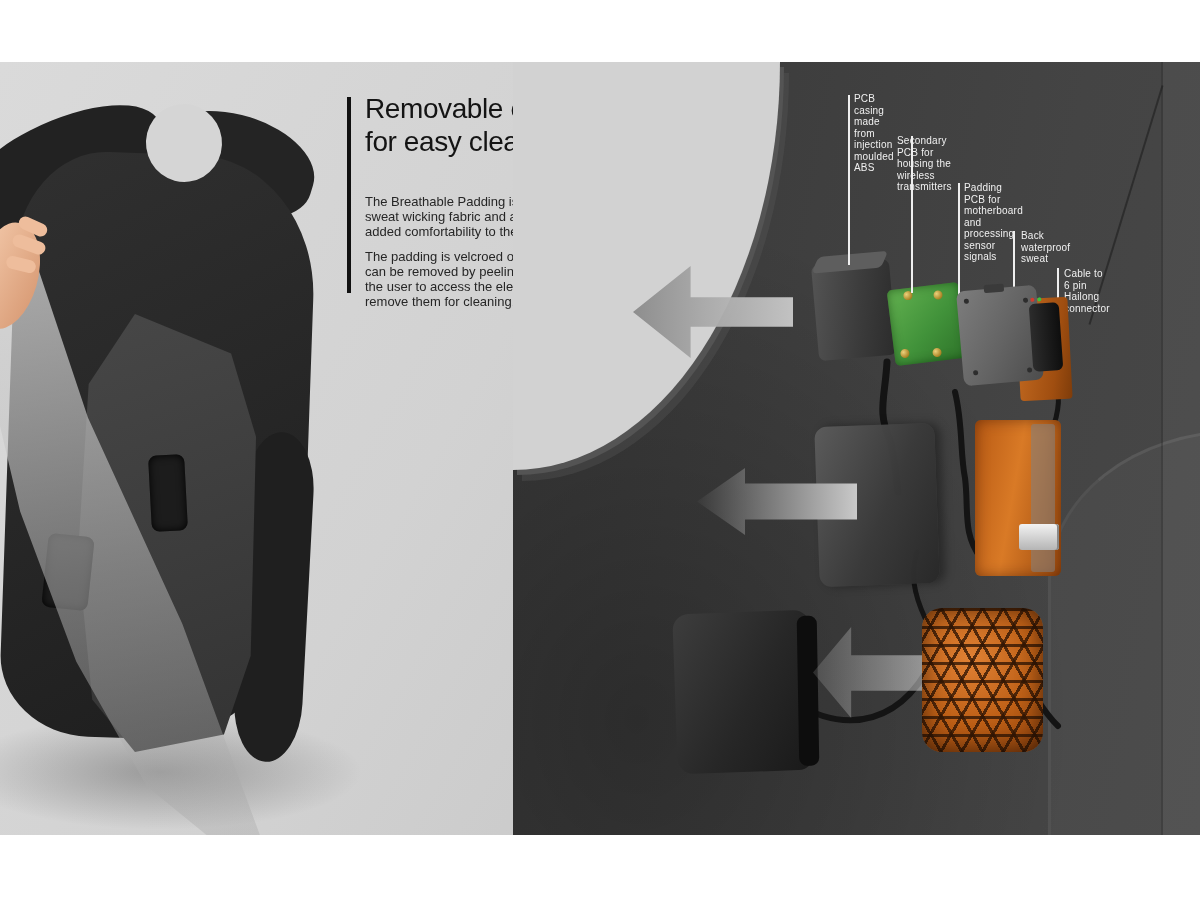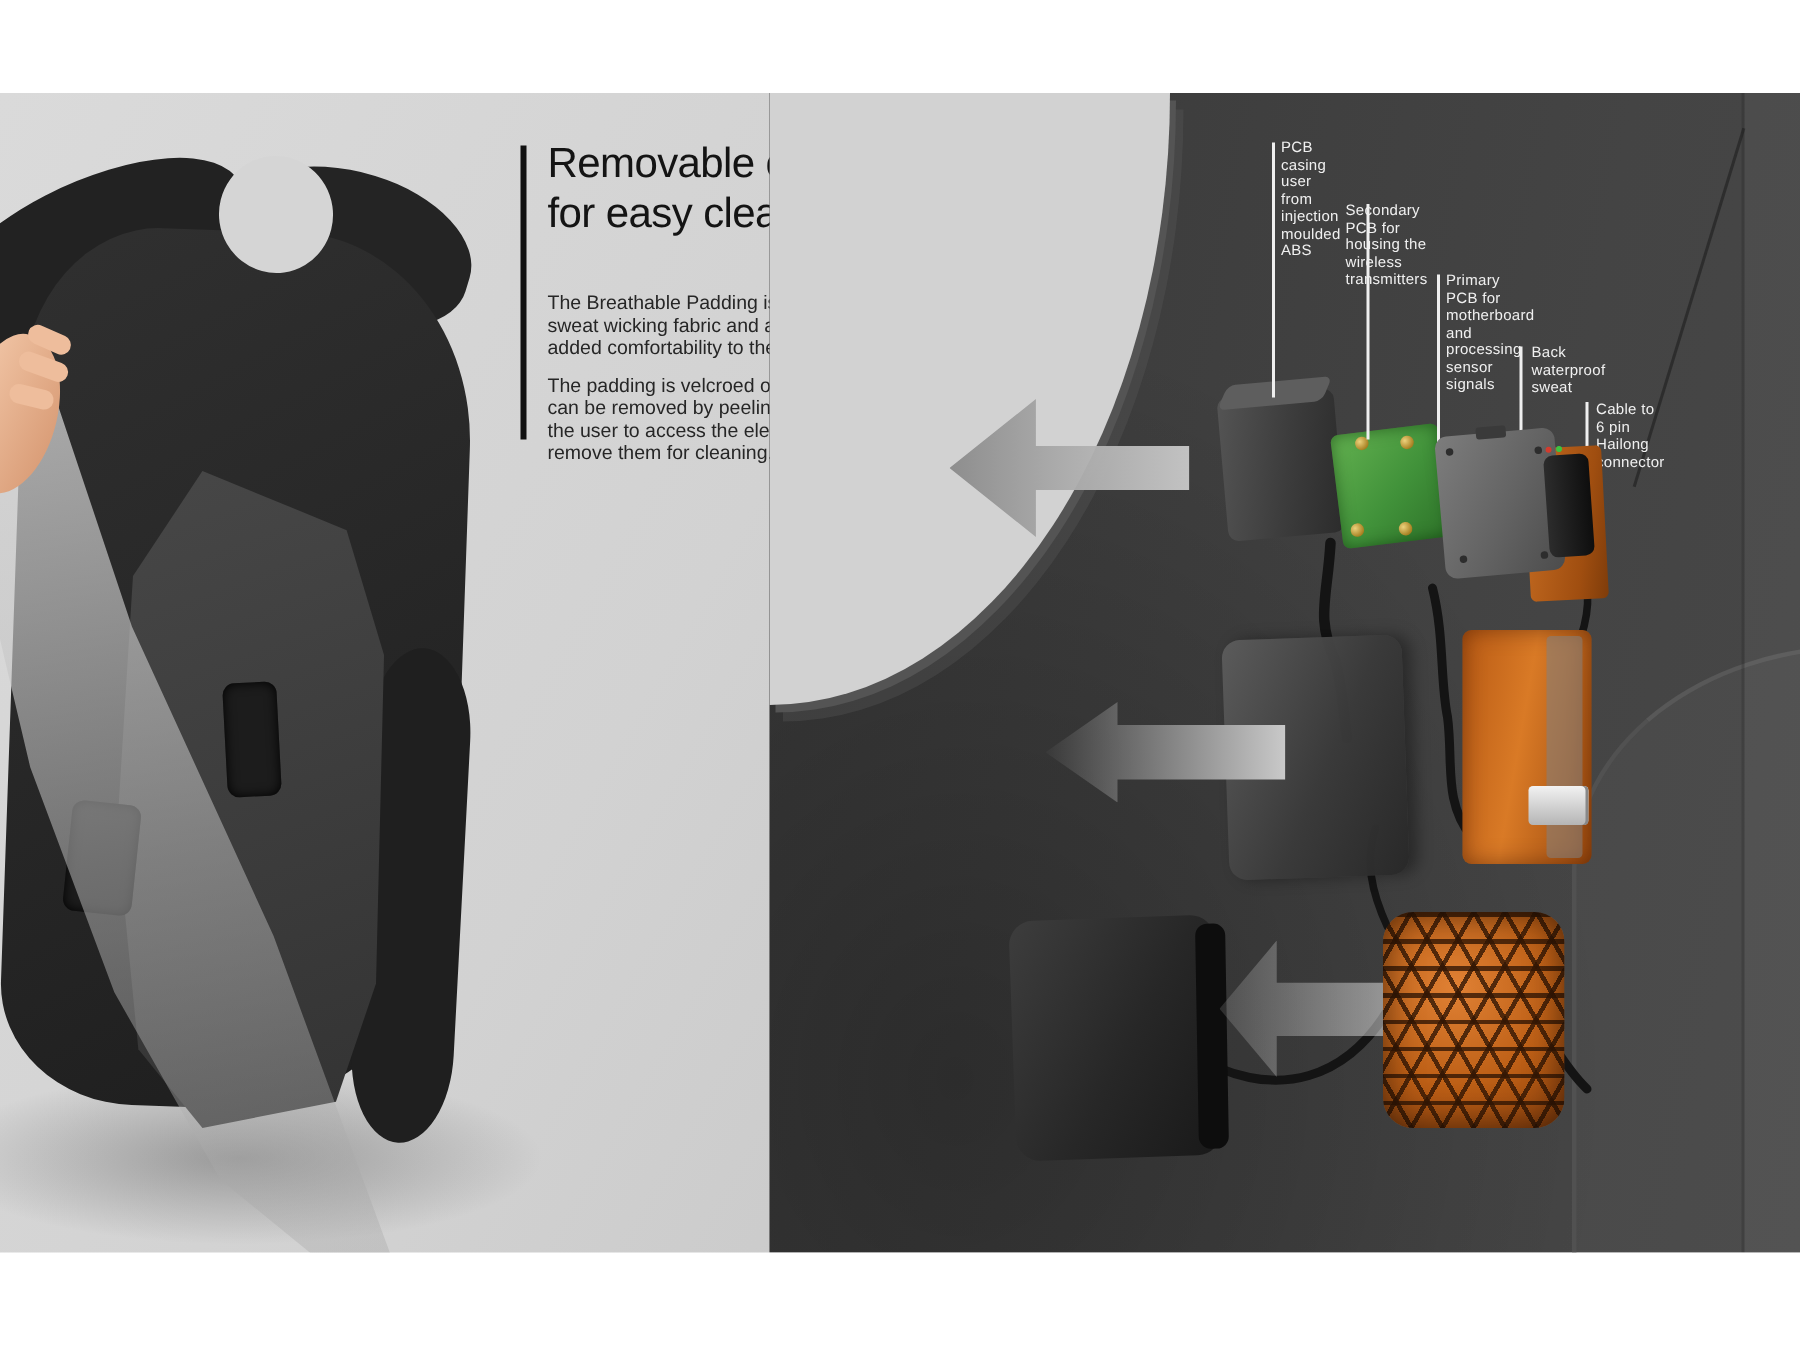--- a/index.html
+++ b/index.html
@@ -207,33 +207,33 @@
       <div class="comp orange-mid">
         <div class="gray-strip"></div>
         <div class="seal-band"></div>
       </div>
 
       <div class="comp battery-box"></div>
       <div class="comp lattice-pad"></div>
 
       <div class="annotation ann-1">
         <div class="leader"></div>
-        <div class="ann-label">PCB casing user
+        <div class="ann-label">PCB casing made
 from injection
 moulded ABS</div>
       </div>
       <div class="annotation ann-2">
         <div class="leader"></div>
         <div class="ann-label">Secondary PCB for
 housing the wireless
 transmitters</div>
       </div>
       <div class="annotation ann-3">
         <div class="leader"></div>
-        <div class="ann-label">Primary PCB for
+        <div class="ann-label">Padding PCB for
 motherboard and
 processing sensor
 signals</div>
       </div>
       <div class="annotation ann-4">
         <div class="leader"></div>
         <div class="ann-label">Back waterproof sweat</div>
       </div>
       <div class="annotation ann-5">
         <div class="leader"></div>

